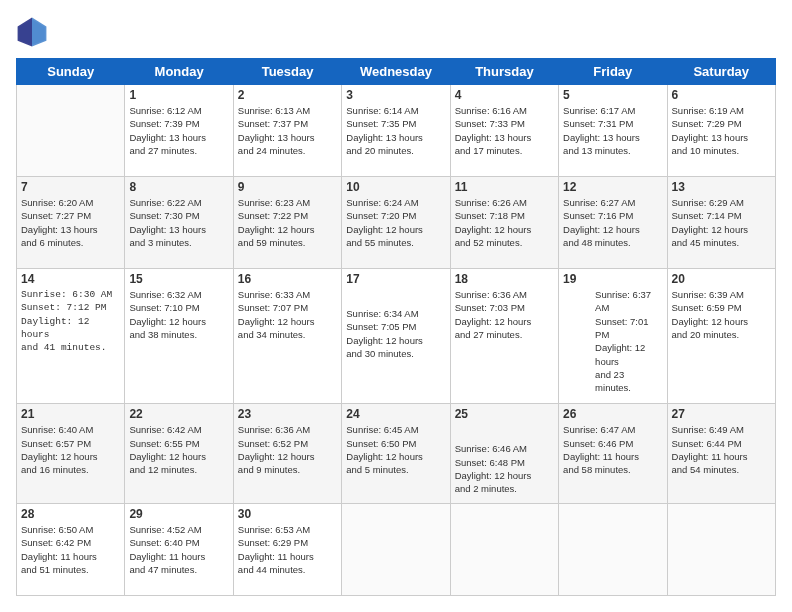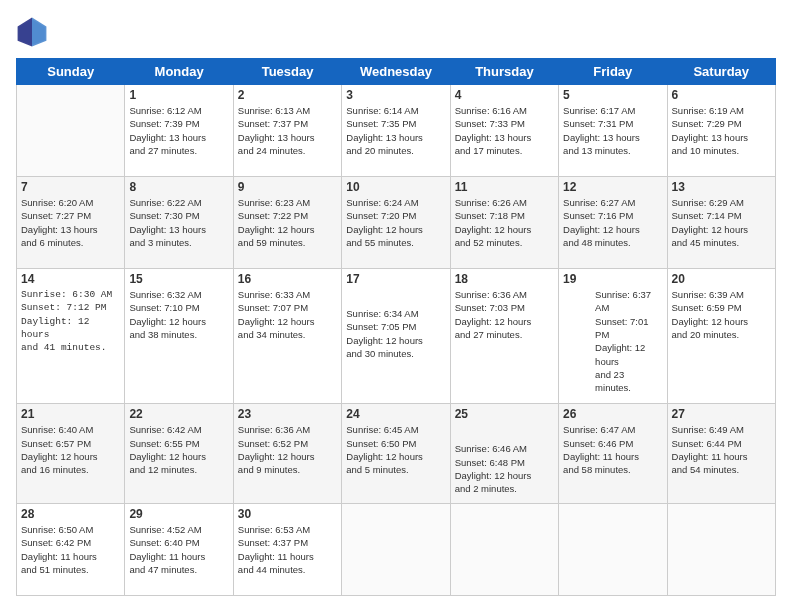--- a/index.html
+++ b/index.html
@@ -345,21 +345,21 @@
           <td>
             <span class="day-number">29</span>
             <div class="day-info" style="white-space: pre-line;">Sunrise: 4:52 AM
 Sunset: 6:40 PM
 Daylight: 11 hours
 and 47 minutes.</div>
           </td>
           <td>
             <span class="day-number">30</span>
             <div class="day-info" style="white-space: pre-line;">Sunrise: 6:53 AM
-Sunset: 4:37 PM
+Sunset: 6:29 PM
 Daylight: 11 hours
 and 44 minutes.</div>
           </td>
           <td class="empty-cell"></td>
           <td class="empty-cell"></td>
           <td class="empty-cell"></td>
           <td class="empty-cell"></td>
         </tr>
       </tbody>
   </table>

